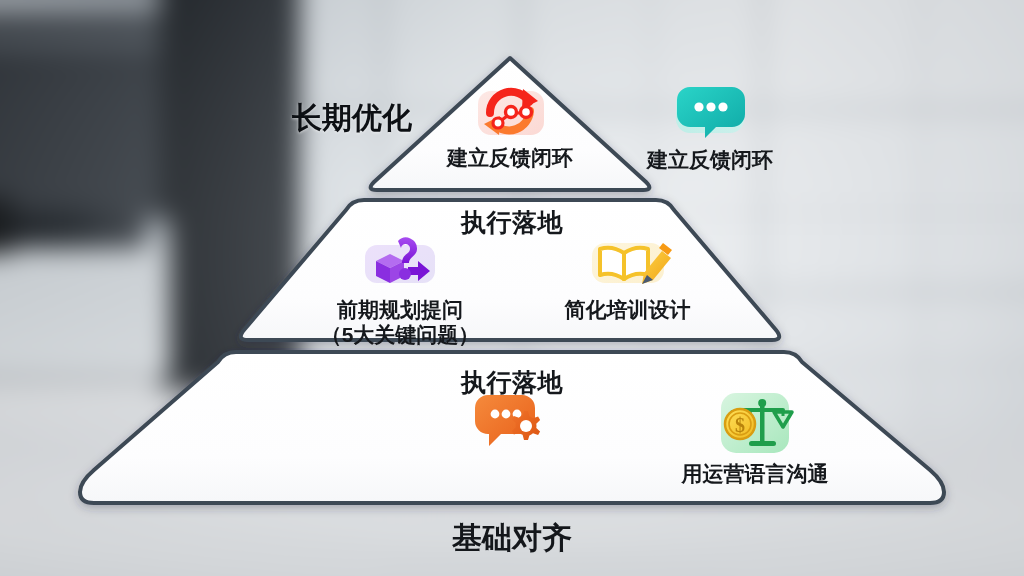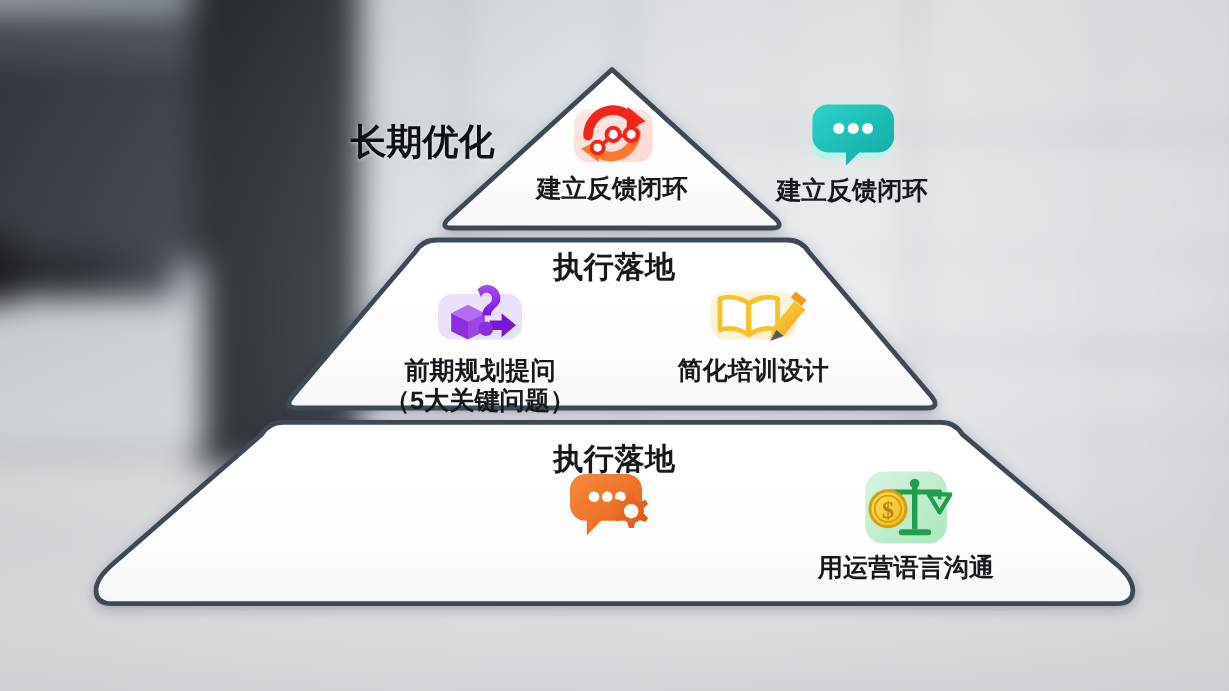--- a/index.html
+++ b/index.html
@@ -317,14 +317,15 @@
         <path d="M 67 21 v 4" stroke="#1f9e4b" stroke-width="3"></path>
 
         <circle cx="24" cy="33" r="15" fill="url(#coinG)" stroke="#d99d12" stroke-width="2.5"></circle>
         <circle cx="24" cy="33" r="11" fill="none" stroke="#d99d12" stroke-width="1.6"></circle>
         <text x="24" y="41" font-family="'Liberation Serif',serif" font-size="20" font-weight="bold" fill="#b8830c" text-anchor="middle">$</text>
       </svg>
     </div>
     <div class="node-label" style="font-size:21px;margin-top:6px;">用运营语言沟通</div>
   </div>
 
+  <div class="base-caption" style="top:518px;font-size:30px;">基础对齐</div>
 
 </div>
 
 </body></html>

